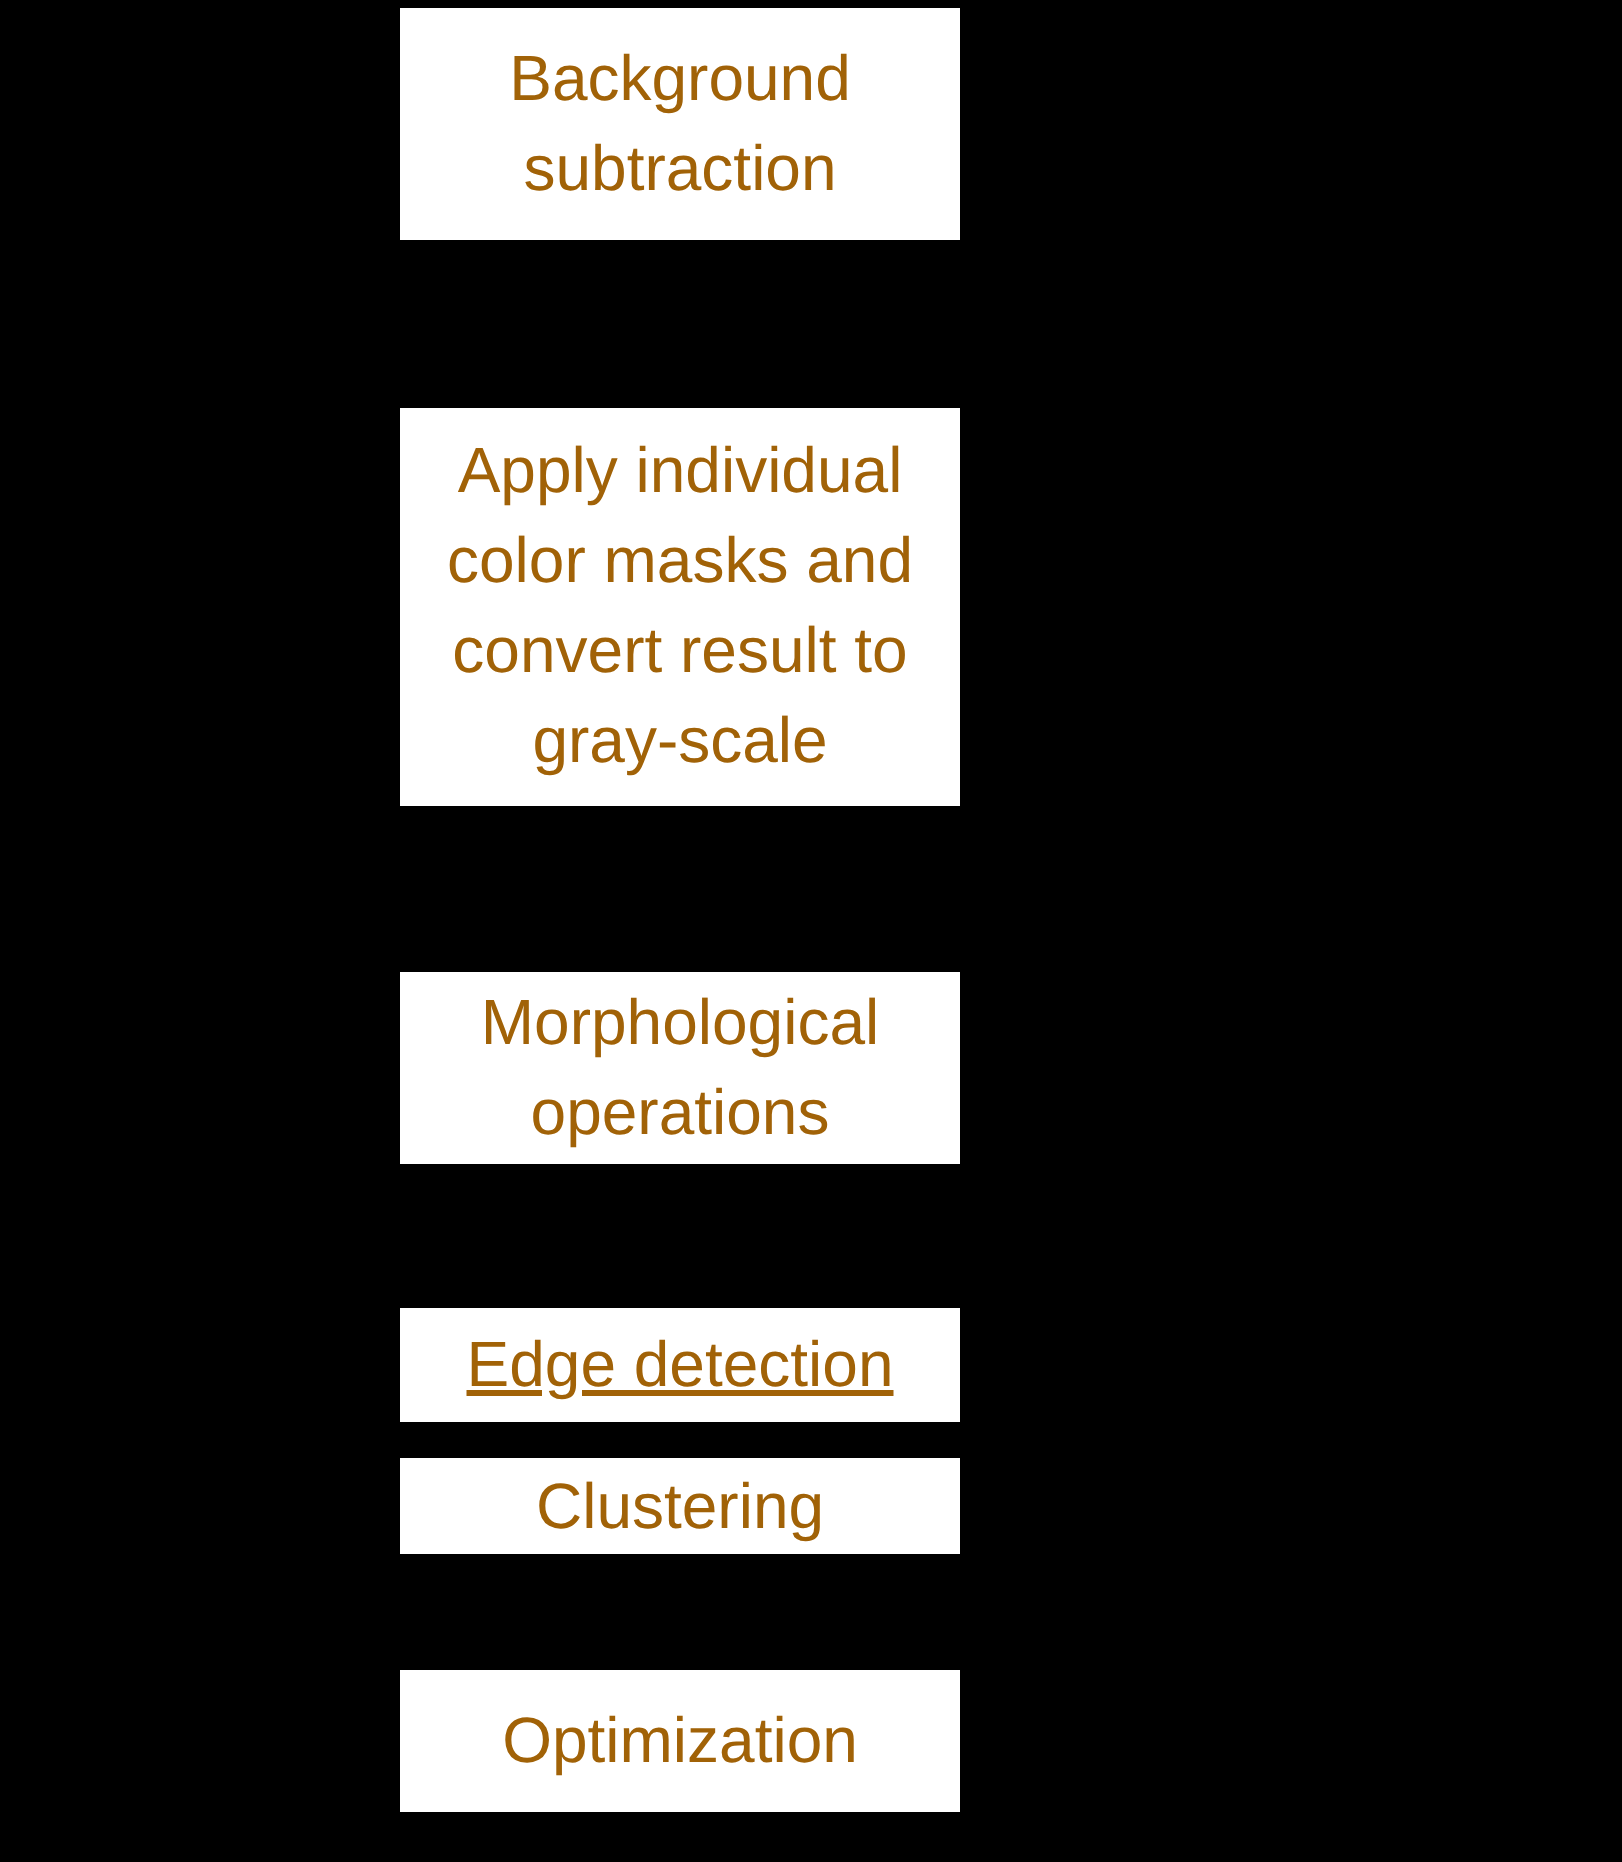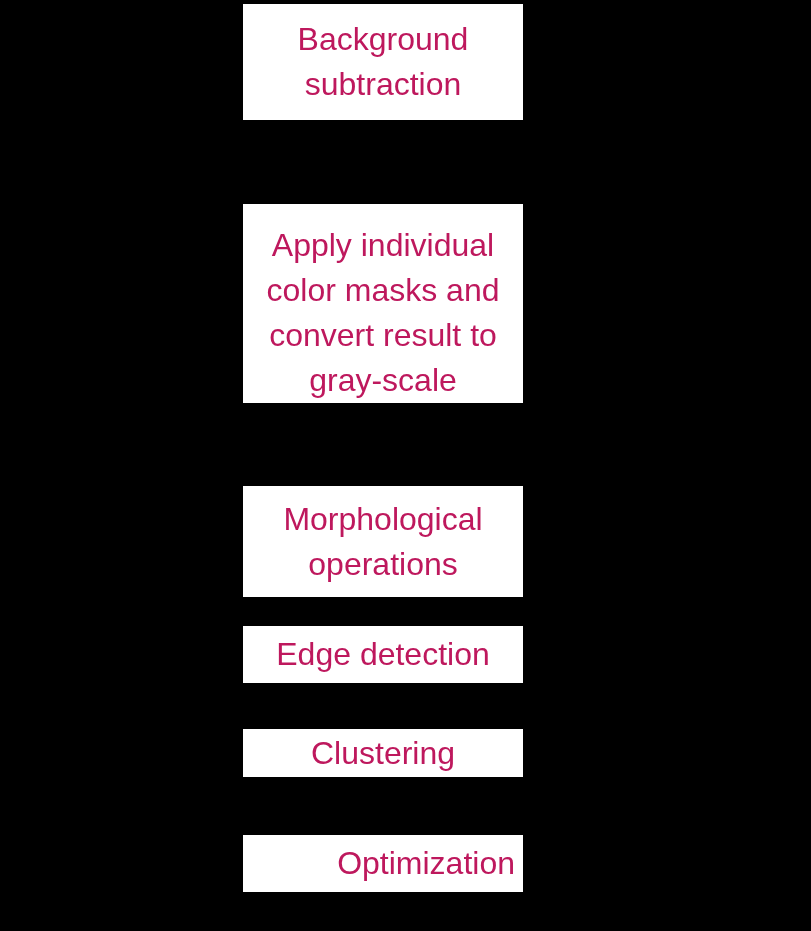--- a/index.html
+++ b/index.html
@@ -16,37 +16,36 @@
   }
   .flowchart {
     position: absolute;
     inset: 0;
   }
   .step {
     position: absolute;
     left: 200px;
     width: 280px;
     box-sizing: border-box;
-    padding: 0 8px;
+    padding: 10px 8px;
     background: #ffffff;
-    color: #be185d;
+    color: #a16207;
     display: flex;
     align-items: center;
     justify-content: center;
     text-align: center;
     font-size: 32px;
     line-height: 45px;
-    margin-left: 43px;
   }
   .step-1 { top: 4px;   height: 116px; }
   .step-2 { top: 204px; height: 199px; align-items: flex-end; }
-  .step-3 { top: 486px; height: 111px;  }
-  .step-4 { top: 626px; height: 57px;  }
+  .step-3 { top: 486px; height: 96px;  }
+  .step-4 { top: 654px; height: 57px; text-decoration: underline;  }
   .step-5 { top: 729px; height: 48px;  }
-  .step-6 { top: 835px; height: 57px; justify-content: flex-end;  }
+  .step-6 { top: 835px; height: 71px;  }
 </style>
 </head>
 <body>
 
 <div class="flowchart">
 
   <div class="step step-1">
     <span>Background subtraction</span>
   </div>
 

